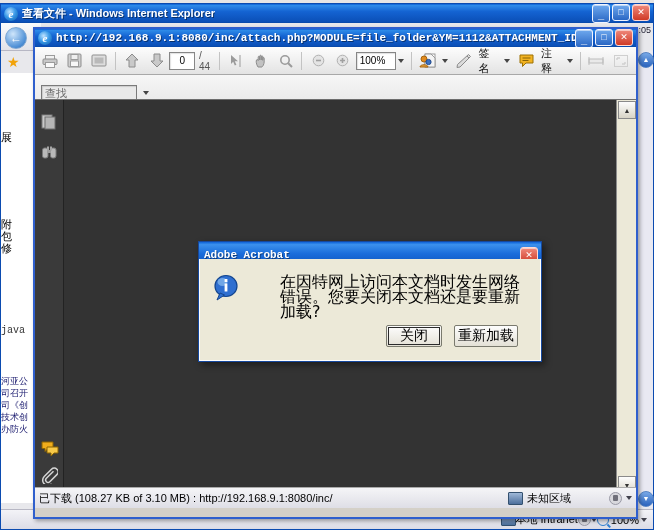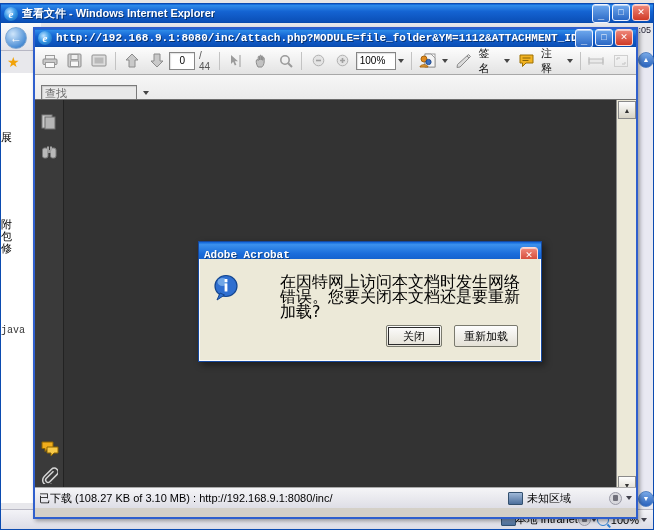--- a/index.html
+++ b/index.html
@@ -185,21 +185,21 @@
   #dlg-msg{
     position:absolute;left:52px;top:15px;right:14px;
     font-size:16px;line-height:15px;color:#000;
     font-family:"DejaVu Sans","Liberation Sans",sans-serif;
     margin-left:28px;
   }
   .dlg-btn{
     position:absolute;bottom:13px;height:20px;
     background:linear-gradient(to bottom,#fdfdfd,#e4e1d6);
     border:1px solid #7a7a6e;border-radius:2px;
-    font-size:11px;color:#000;display:flex;align-items:center;justify-content:center;
+    font-size:14px;color:#000;display:flex;align-items:center;justify-content:center;
     font-family:"DejaVu Sans","Liberation Sans",sans-serif;
   }
   #btn-close{right:98px;width:54px;outline:1px solid #2b2b2b;outline-offset:-3px;}
   #btn-reload{right:22px;width:62px;}
 </style>
 </head>
 <body>
 <div id="root">
 
 <div id="outer-win">
@@ -228,20 +228,27 @@
       <div class="seg" style="top:145px;">
         <div class="bg-line">附</div>
         <div class="bg-line">包</div>
         <div class="bg-line">修</div>
       </div>
       <div class="seg" style="top:252px;font-family:'Liberation Mono','DejaVu Sans Mono',monospace;font-size:10px;color:#333;">
         <div class="bg-line">java</div>
       </div>
     </div>
 
+    <div class="bg-sliver" style="top:352px;width:33px;">
+      <div class="bg-line">河亚公</div>
+      <div class="bg-line">司召开</div>
+      <div class="bg-line">司《创</div>
+      <div class="bg-line">技术创</div>
+      <div class="bg-line">办防火</div>
+    </div>
 
     <div style="position:absolute;right:2px;top:2px;font-size:9px;color:#223;">:05</div>
 
     <div style="position:absolute;right:0;top:28px;bottom:21px;width:16px;background:#e9e9f2;border-left:1px solid #b0b0c0;">
       <div style="position:absolute;left:1px;top:1px;width:14px;height:14px;border-radius:50%;background:linear-gradient(to bottom,#78a9e8,#२b63bd);background:linear-gradient(to bottom,#78a9e8,#2b63bd);border:1px solid #5583c4;color:#fff;font-size:7px;text-align:center;line-height:14px;">▲</div>
       <div style="position:absolute;left:1px;bottom:1px;width:14px;height:14px;border-radius:50%;background:linear-gradient(to bottom,#78a9e8,#2b63bd);border:1px solid #5583c4;color:#fff;font-size:7px;text-align:center;line-height:14px;">▼</div>
     </div>
 
     <div id="outer-status">
       <span class="zone">

